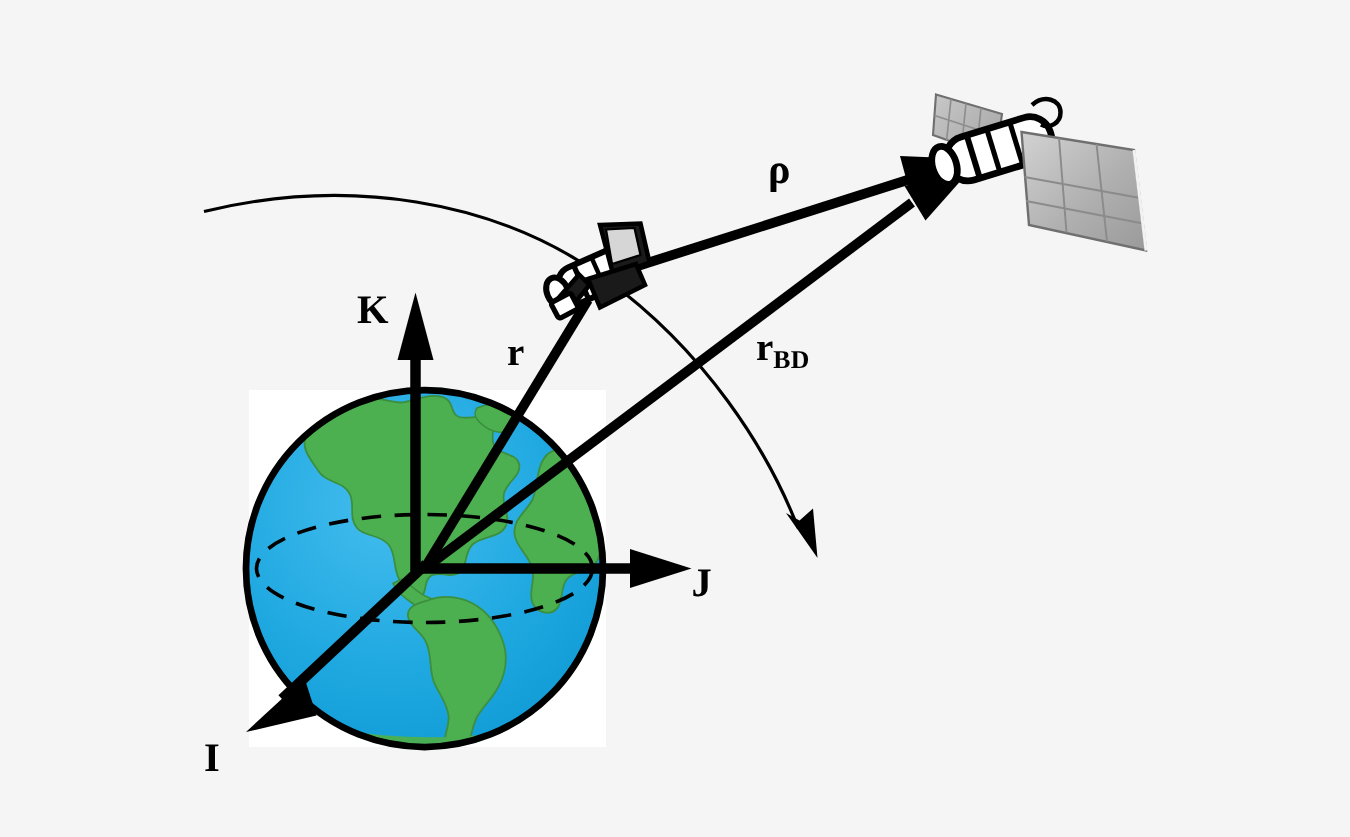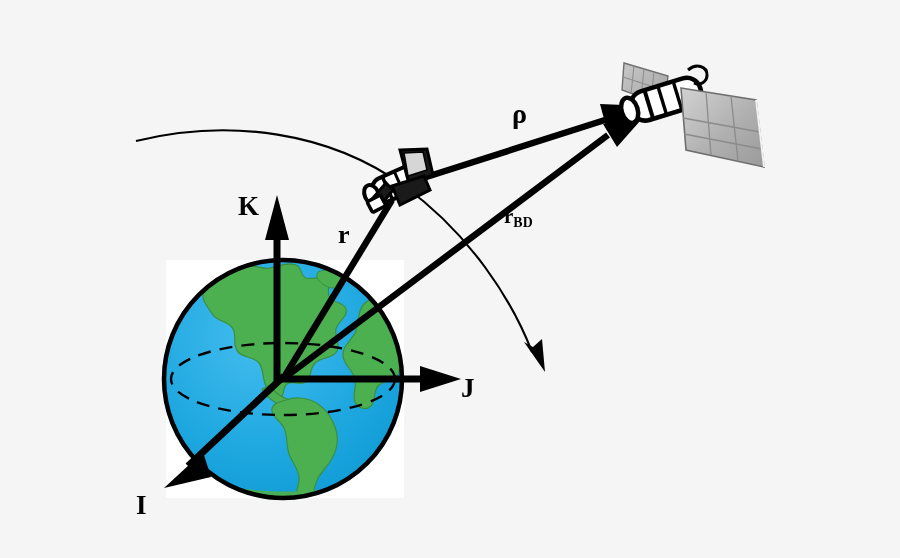--- a/index.html
+++ b/index.html
@@ -38,21 +38,21 @@
     vertical-align: baseline;
     position: relative;
     top: 0.30em;
     letter-spacing: 0.01em;
   }
   #label-K { left: 238px; top: 193px; font-size: 27px; }
   #label-I { left: 136px; top: 492px; font-size: 27px; }
   #label-J { left: 461px; top: 375px; font-size: 27px; }
   #label-r { left: 338px; top: 222px; font-size: 26px; }
   #label-rho { left: 512px; top: 100px; font-size: 28px; }
-  #label-rbd { left: 504px; top: 206px; font-size: 21px; }
+  #label-rbd { left: 504px; top: 219px; font-size: 26px; }
 </style>
 </head>
 <body>
 
 <div id="stage">
 
   <svg id="diagram-svg" viewBox="0 0 900 558">
     <defs>
       <clipPath id="earthClip">
         <circle cx="283" cy="379" r="119"></circle>

